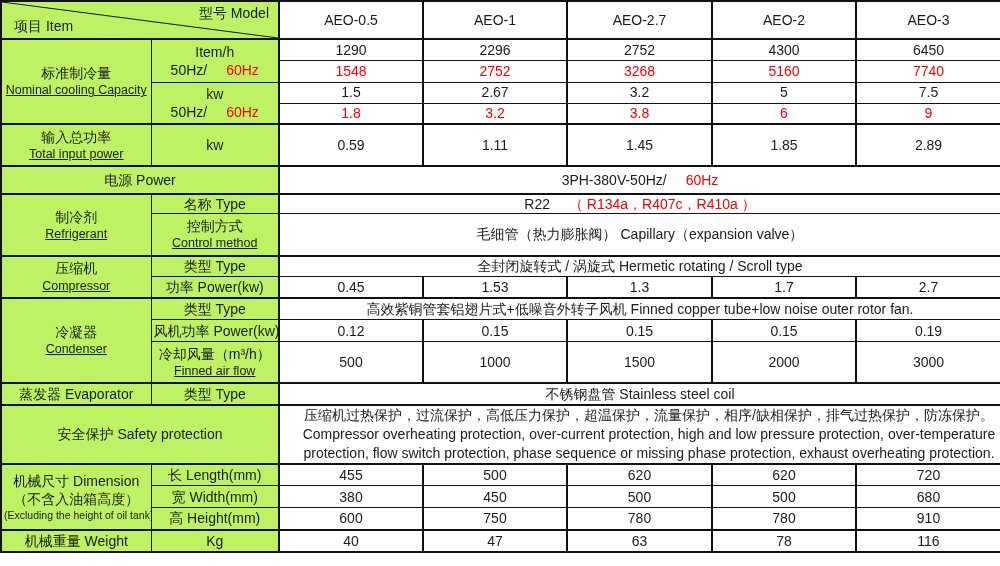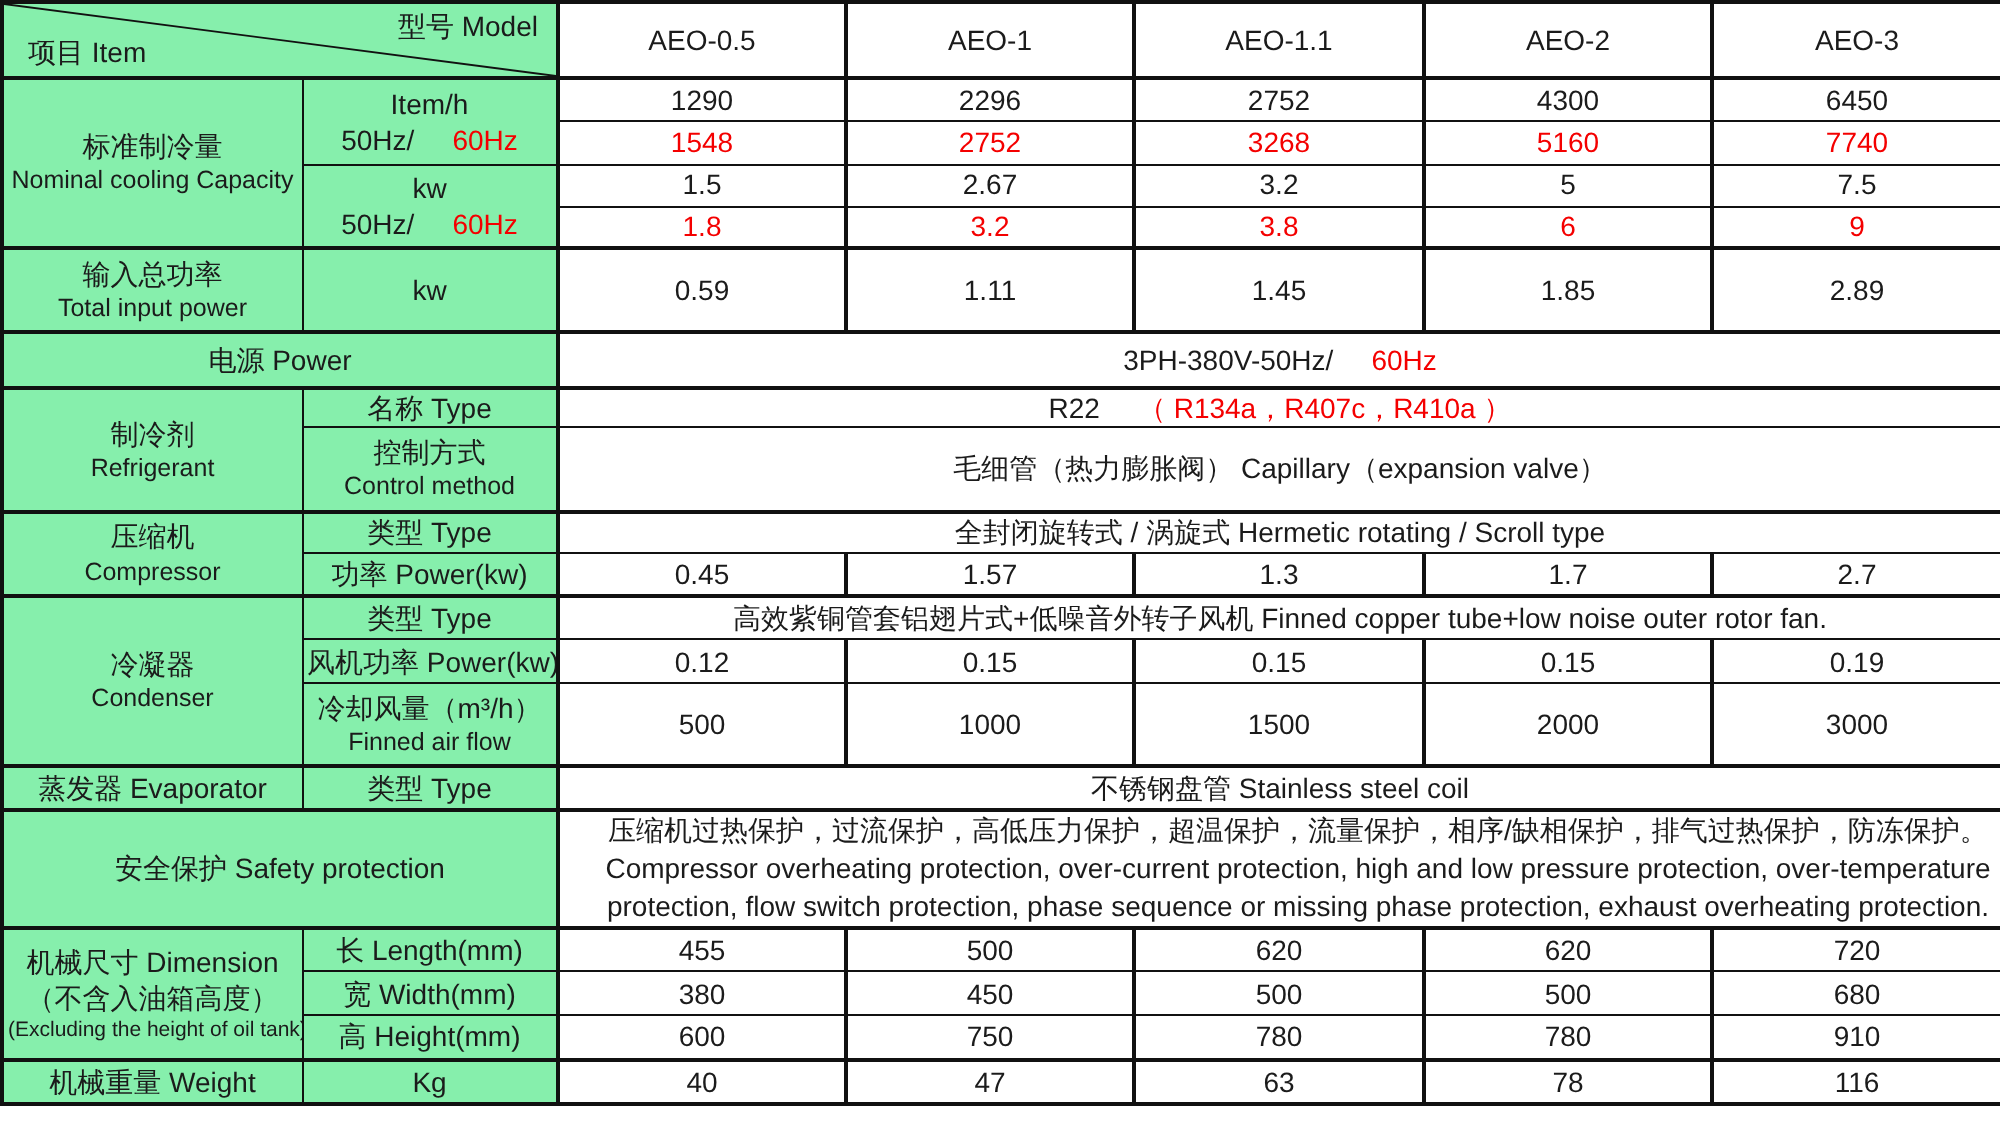--- a/index.html
+++ b/index.html
@@ -11,23 +11,23 @@
   table{
     border-collapse:collapse;table-layout:fixed;
     width:1000px;border:2px solid #111;
   }
   td{
     border:1px solid #111;
     text-align:center;vertical-align:middle;
     font-size:14px;line-height:1.3;
     padding:0 2px;overflow:hidden;white-space:nowrap;
   }
-  .y{background:#86efac;}
+  .y{background:#bef264;}
   .red{color:#F40000;margin-left:19px;}
-  .en{font-size:12.5px;}
+  .en{font-size:12.5px;text-decoration:underline;}
   .tiny{font-size:10.5px;line-height:1.2;}
   .wrap{white-space:normal;padding-left:20px;}
   tr.t2 td{border-top:2px solid #111;}
   td.d{border-left:2px solid #111;}
   
   .h19{height:19px}.h21{height:21px}.h22{height:22px}.h38{height:38px}
   .h41{height:41px}.h42{height:42px}.h44{height:28px}.h59{height:59px}
   
   .corner{position:relative;padding:0;}
   .corner svg{position:absolute;left:0;top:0;width:100%;height:100%;}
@@ -53,21 +53,21 @@
       <tr class="h38">
     <td class="y corner" colspan="2">
       <svg viewBox="0 0 278 38" preserveAspectRatio="none">
         <line x1="0" y1="0" x2="278" y2="38" stroke="#111" stroke-width="1"></line>
       </svg>
       <span class="corner-model">型号  Model</span>
       <span class="corner-item">项目  Item</span>
     </td>
     <td class="d">AEO-0.5</td>
     <td class="d">AEO-1</td>
-    <td class="d">AEO-1.1</td>
+    <td class="d">AEO-2.7</td>
     <td class="d">AEO-2</td>
     <td class="d">AEO-3</td>
   </tr>
 
   <tr class="h21 t2">
     <td class="y" rowspan="4">
       <div>标准制冷量</div>
       <div class="en">Nominal cooling Capacity</div>
     </td>
     <td class="y" rowspan="2">
@@ -149,21 +149,21 @@
       <div>压缩机</div>
       <div class="en">Compressor</div>
     </td>
     <td class="y">类型  Type</td>
     <td class="d" colspan="5">全封闭旋转式 / 涡旋式  Hermetic rotating / Scroll type</td>
   </tr>
 
   <tr class="h21">
     <td class="y">功率  Power(kw)</td>
     <td class="d">0.45</td>
-    <td class="d">1.57</td>
+    <td class="d">1.53</td>
     <td class="d">1.3</td>
     <td class="d">1.7</td>
     <td class="d">2.7</td>
   </tr>
 
   <tr class="h22 t2">
     <td class="y" rowspan="3">
       <div>冷凝器</div>
       <div class="en">Condenser</div>
     </td>

